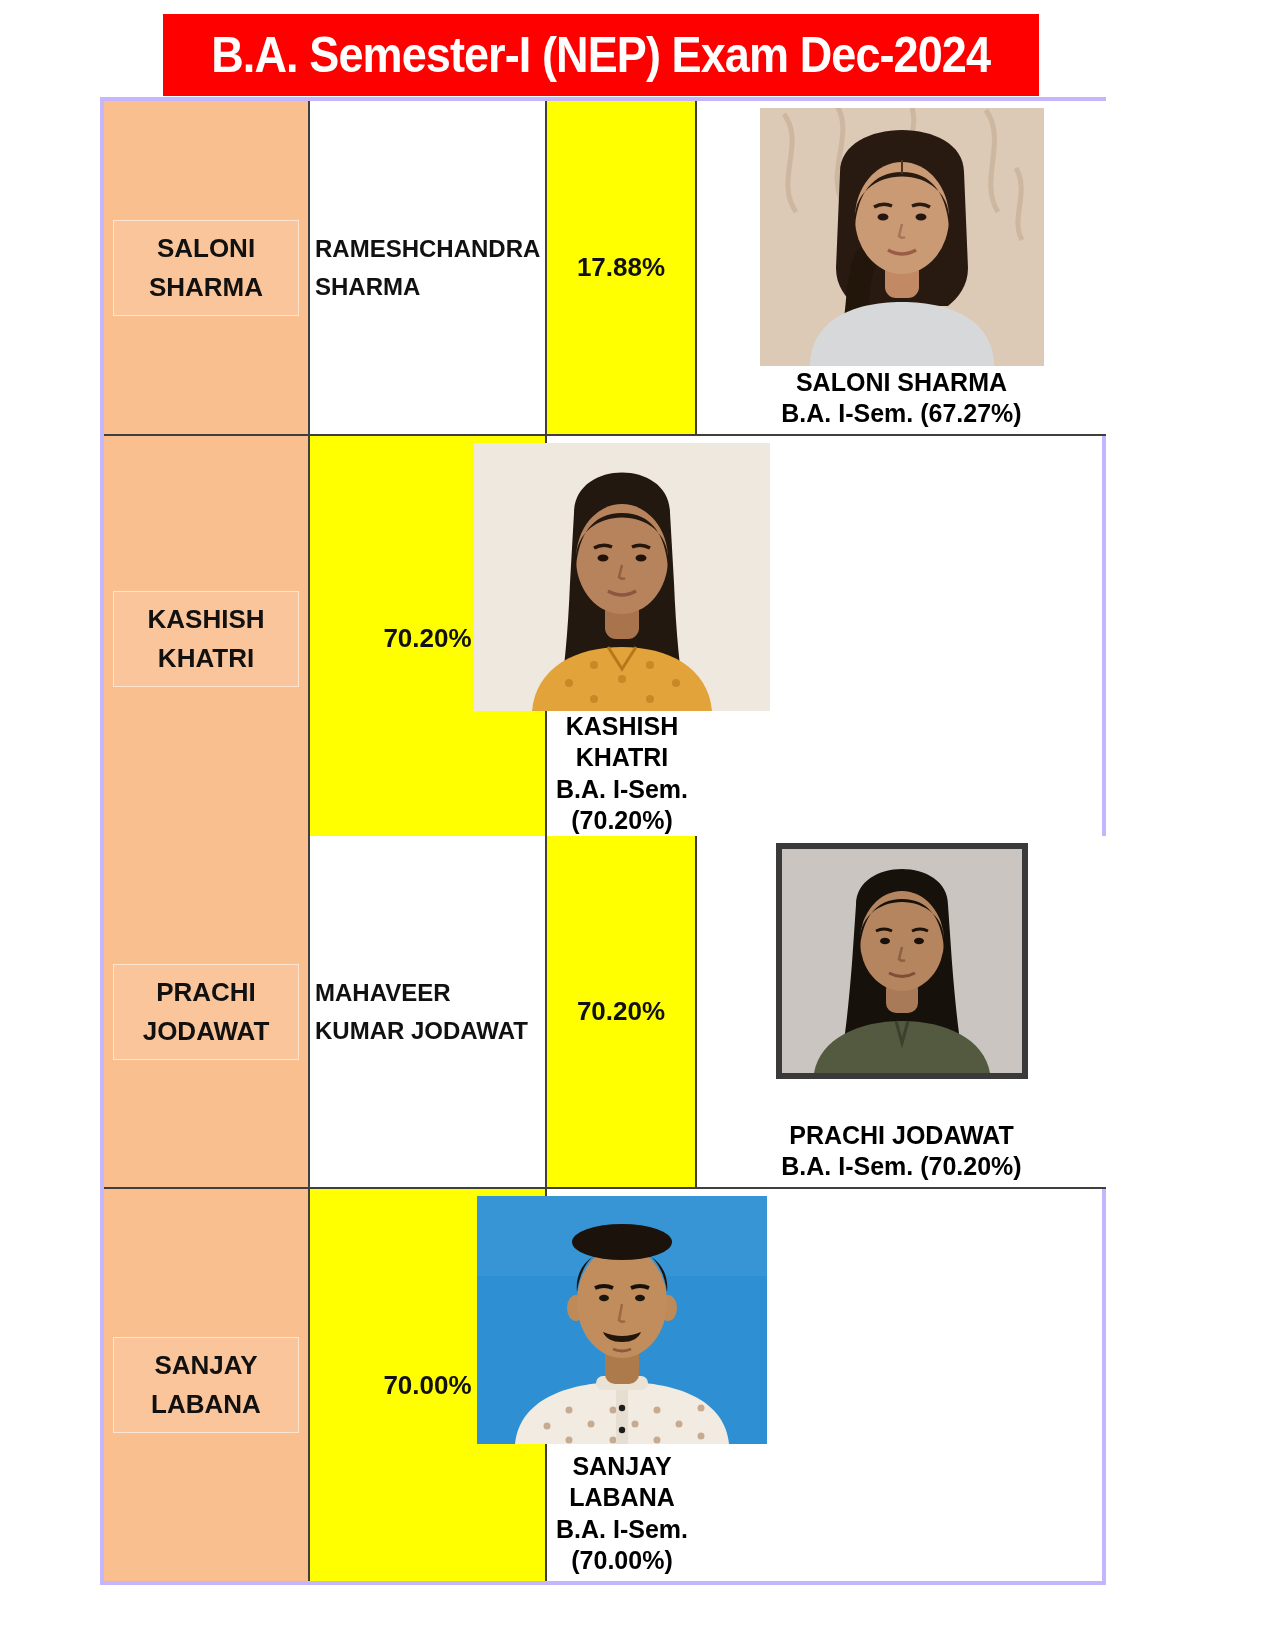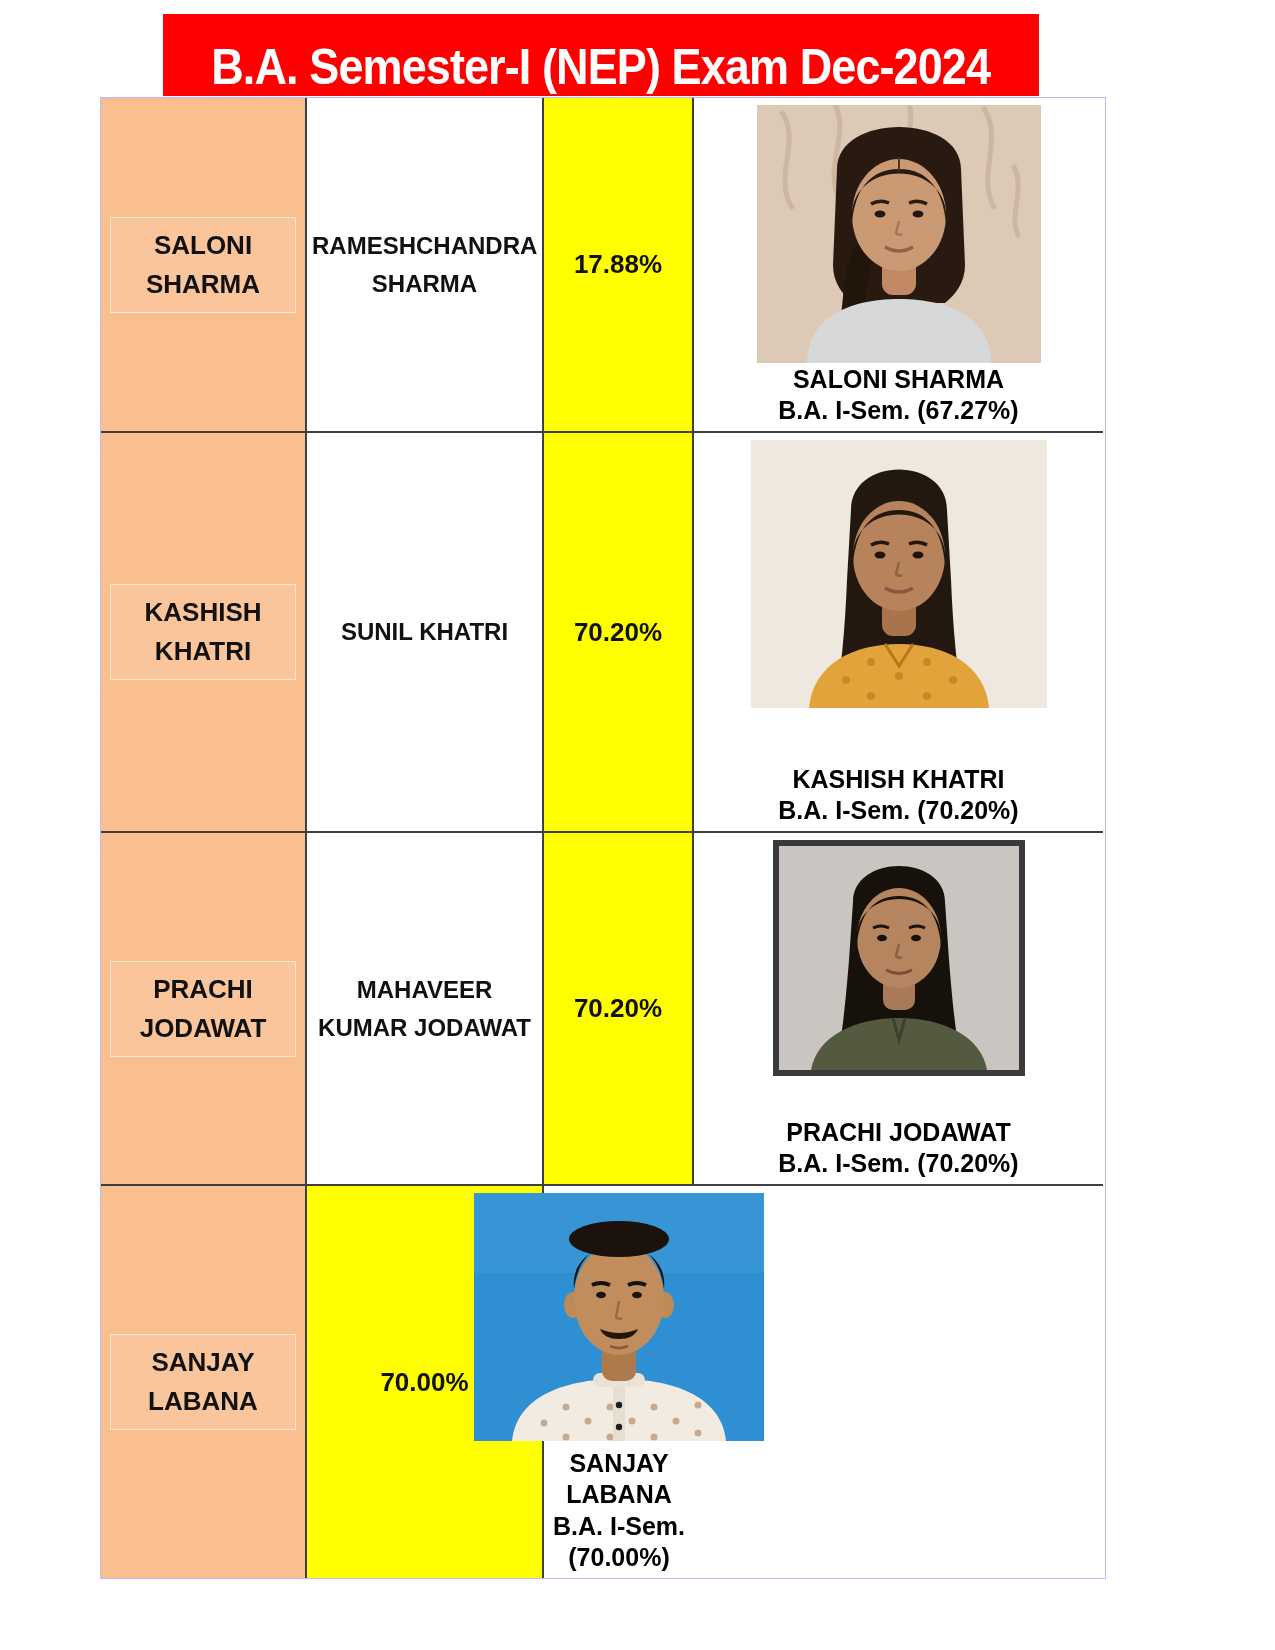--- a/index.html
+++ b/index.html
@@ -4,50 +4,50 @@
 <style>
   html,body{margin:0;padding:0;}
   body{
     width:1275px;height:1650px;background:#ffffff;position:relative;
     font-family:"Liberation Sans", sans-serif;color:#000;
     overflow:hidden;
   }
   
   .banner{
     position:absolute;left:163px;top:14px;width:876px;height:82px;
-    background:#fe0000;display:flex;align-items:flex-end;justify-content:center;
+    background:#fe0000;display:flex;align-items:center;justify-content:center;
     overflow:hidden;
   }
   .banner-title{
     color:#ffffff;font-weight:700;font-size:50px;letter-spacing:-1px;
     white-space:nowrap;transform:scaleX(.9);transform-origin:center;
   }
   
   .results-table{
     position:absolute;left:100px;top:97px;width:1006px;
-    border:1px solid #c4b5fd;background:#fff;box-sizing:border-box;
+    border:4px solid #c4b5fd;background:#fff;box-sizing:border-box;
   }
   .t-row{display:grid;grid-template-columns:206px 237px 150px 409px;}
   .t-row.r1{height:335px}
   .t-row.r2{height:400px}
   .t-row.r3{height:353px}
   .t-row.r4{height:392px}
   .cell{
     box-sizing:border-box;border-right:2px solid #3f3f3f;border-bottom:2px solid #3f3f3f;
     display:flex;align-items:center;justify-content:center;
   }
   .t-row .cell:last-child{border-right:none}
   .t-row.r4 .cell{border-bottom:none}
   .name-cell{background:#fabf8f;}
   .name-box{
     width:184px;padding:8px 0;text-align:center;
     border:1px solid rgba(255,255,255,.55);background:rgba(255,255,255,.10);
     font-weight:700;font-size:26px;line-height:1.5;color:#111;
   }
-  .father-cell{background:#ffffff;text-align:center;}
+  .father-cell{background:#ffffff;text-align:left;}
   .father-name{max-width:225px;font-weight:700;font-size:24px;line-height:1.55;color:#111;}
   .percent-cell{background:#ffff00;font-weight:700;font-size:26px;color:#111;}
   .photo-cell{
     background:#ffffff;flex-direction:column;align-items:center;
     justify-content:space-between;padding:7px 0 5px;
   }
   .photo{display:block;}
   .photo svg{display:block}
   .caption{text-align:center;font-weight:700;font-size:25px;line-height:1.25;color:#000;}
 </style>
@@ -93,23 +93,20 @@
       <div class="caption">
         <div>SALONI SHARMA</div>
         <div>B.A. I-Sem. (67.27%)</div>
       </div>
     </div>
   </div>
 
   <div class="t-row r2">
     <div class="cell name-cell">
       <div class="name-box">KASHISH KHATRI</div>
-    </div>
-    <div class="cell father-cell">
-      <div class="father-name">SUNIL KHATRI</div>
     </div>
     <div class="cell percent-cell">
       <span>70.20%</span>
     </div>
     <div class="cell photo-cell">
       <div class="photo" role="img" aria-label="Photo of Kashish Khatri">
         <svg width="296" height="268" viewBox="0 0 296 268" xmlns="http://www.w3.org/2000/svg">
           <rect width="296" height="268" fill="#eee8de"></rect>
           <path d="M100,70 C100,16 196,16 196,70 L200,140 C202,190 206,230 212,268 L84,268 C90,230 94,190 96,140 Z" fill="#221810"></path>
           <path d="M58,268 C62,224 102,204 148,204 C194,204 234,224 238,268 Z" fill="#e2a33a"></path>

